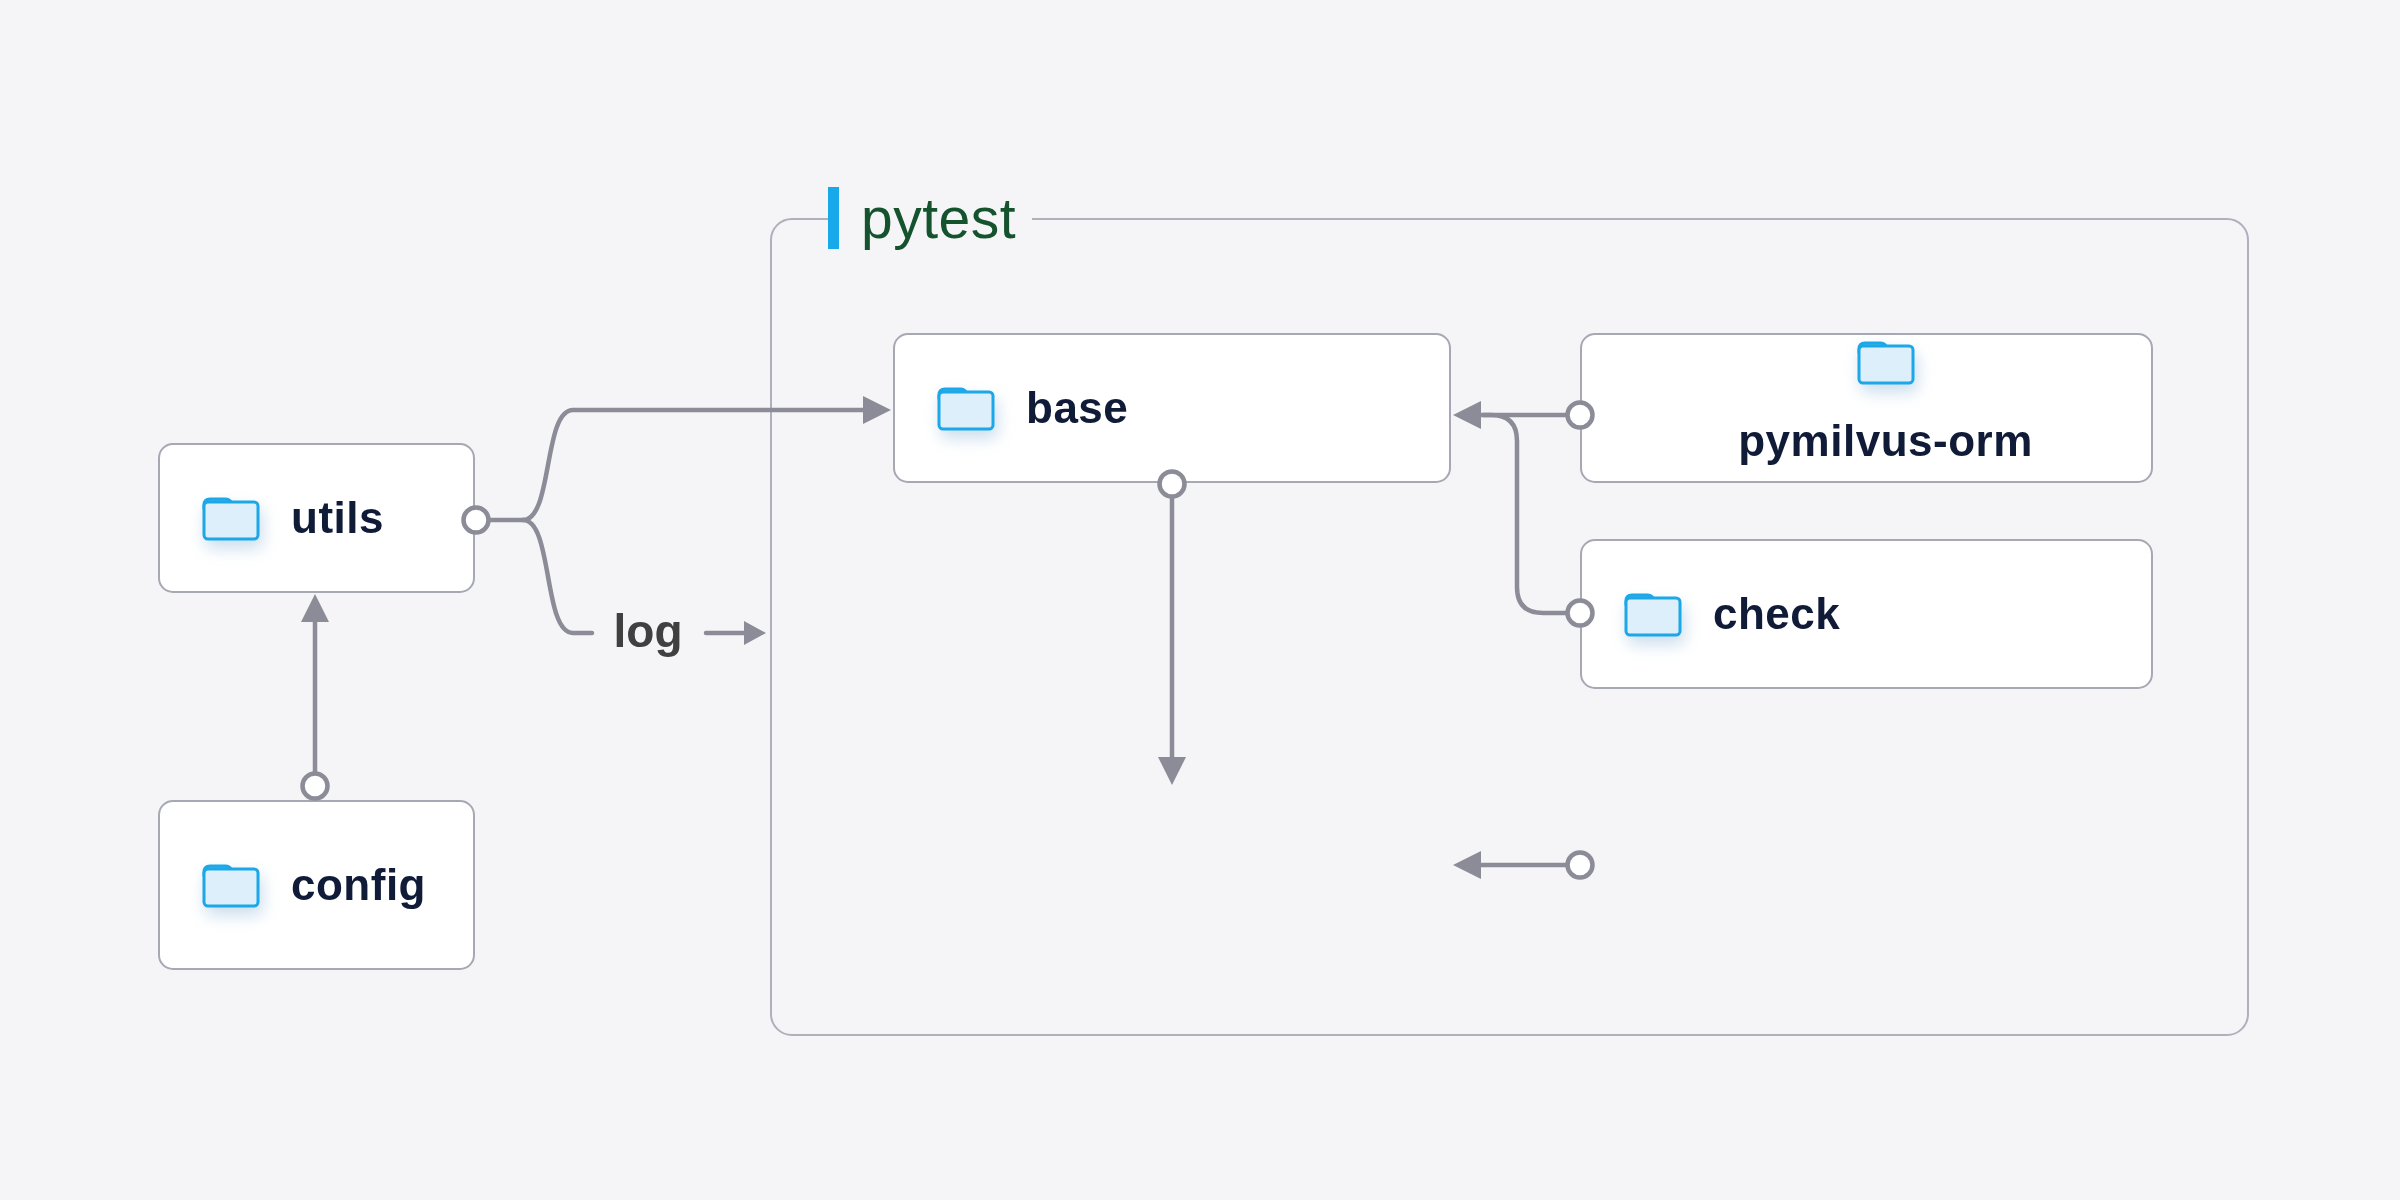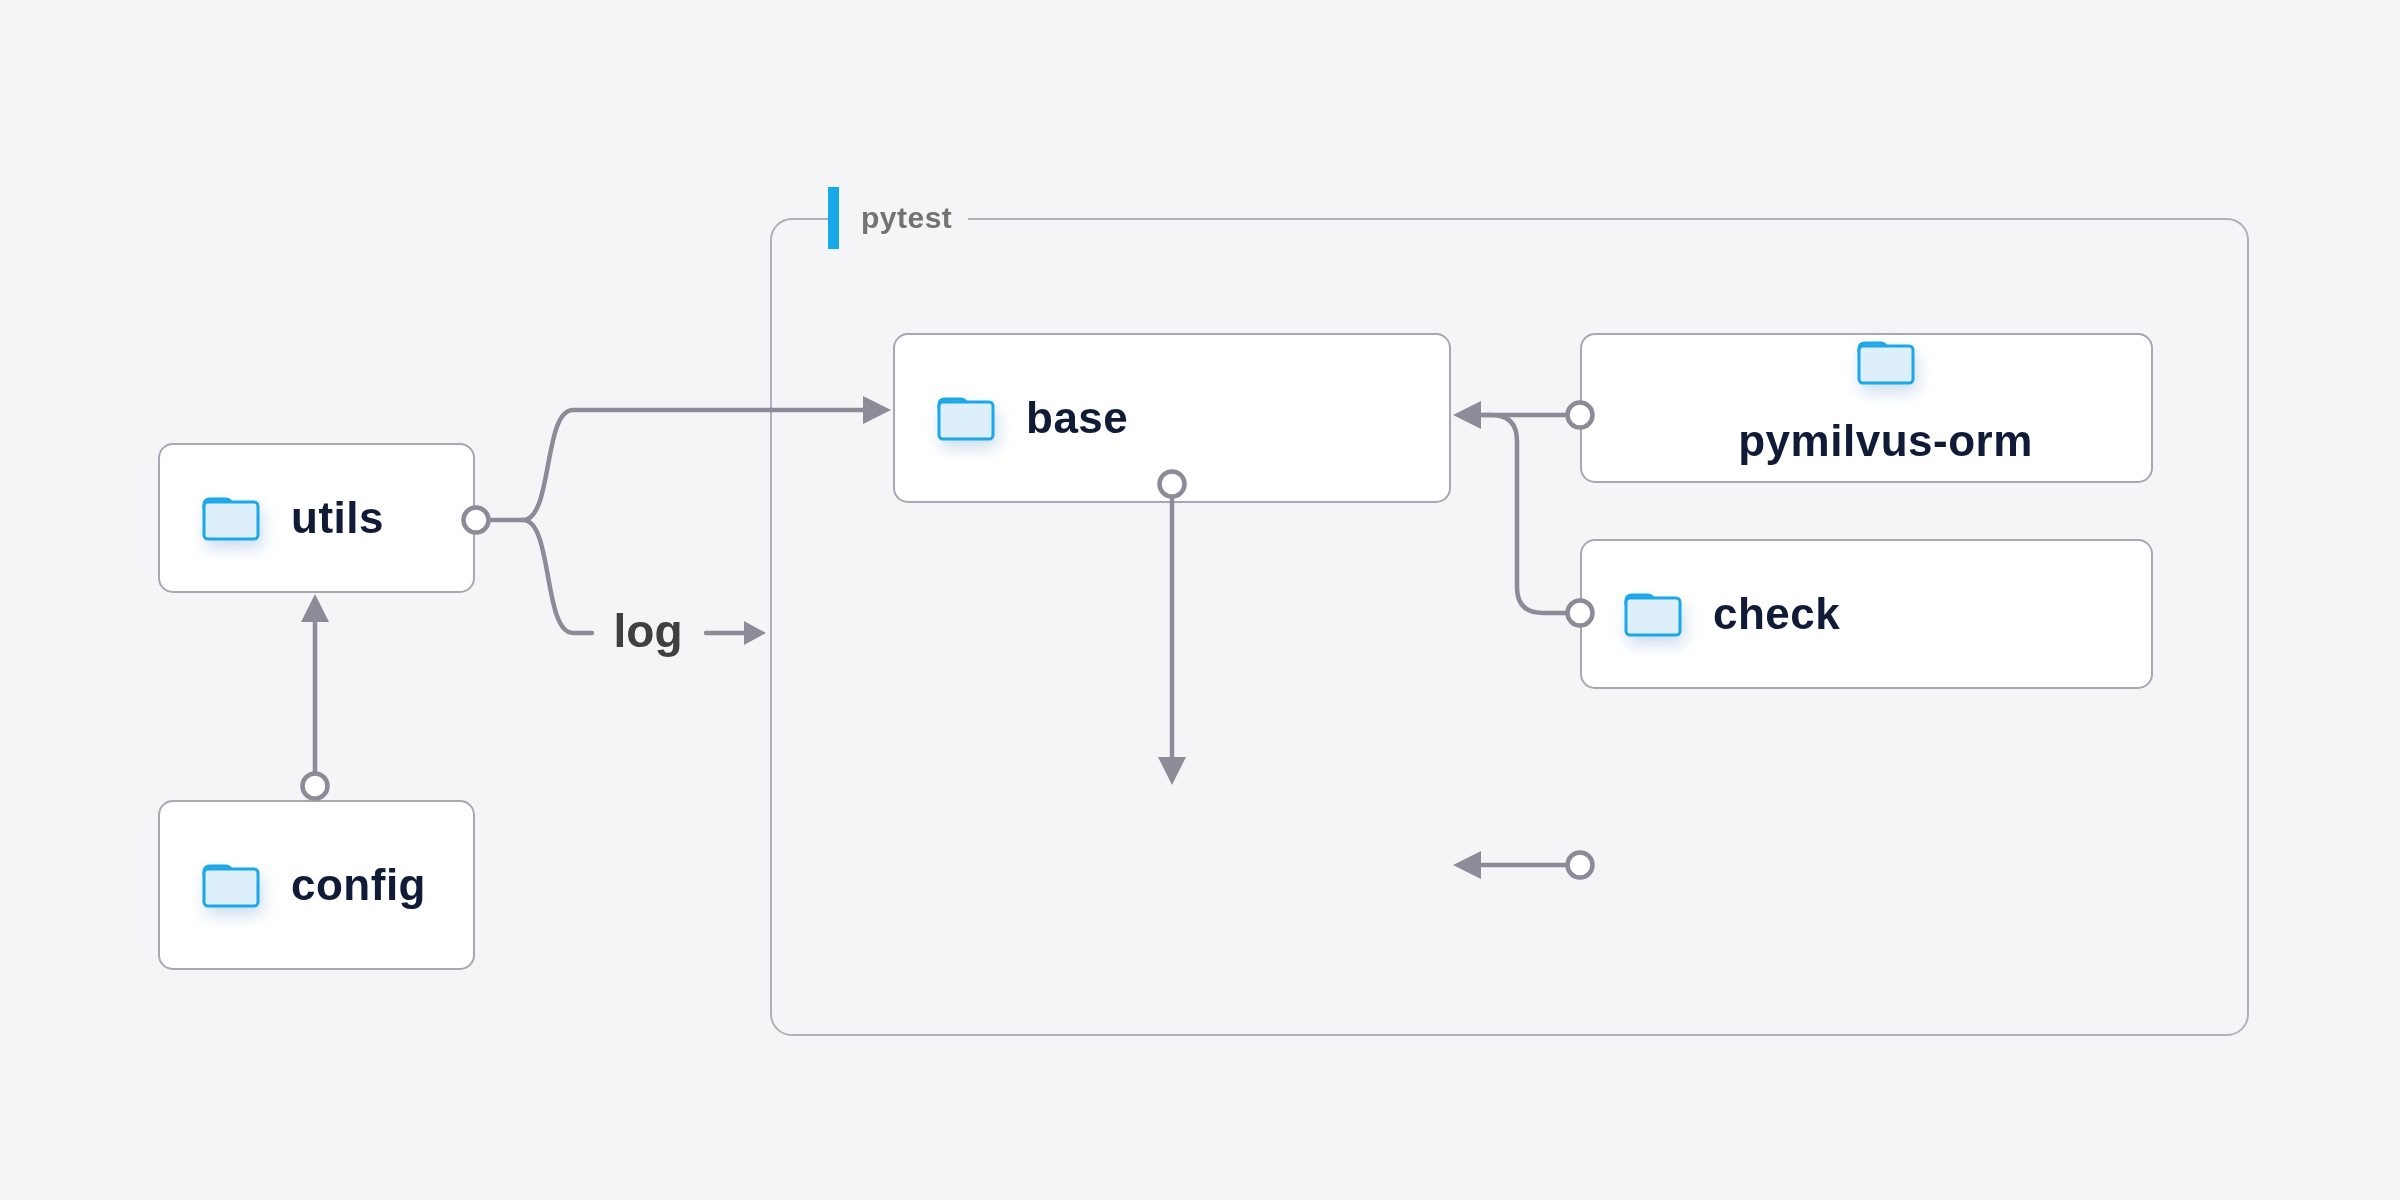--- a/index.html
+++ b/index.html
@@ -9,21 +9,21 @@
   }
   
   .group{
     position:absolute;border:2px solid #aeb0bc;border-radius:22px;background:transparent;
   }
   .group-label{
     position:absolute;display:flex;align-items:center;gap:22px;
     background:#f5f5f7;padding:0 16px 0 0;height:64px;
   }
   .accent-bar{width:11px;height:62px;background:#18a9ea;display:inline-block;}
-  .group-title{font-size:30px;font-weight:700;color:#737373;letter-spacing:.5px;}
+  .group-title{font-size:57px;font-weight:400;color:#14532d;letter-spacing:.5px;}
   
   .node{
     position:absolute;background:#ffffff;border:2px solid #a6a8b4;border-radius:15px;
     display:flex;align-items:center;padding-left:38px;box-sizing:border-box;gap:27px;
   }
   .node .label{font-size:44px;font-weight:700;color:#101b38;letter-spacing:.5px;}
   .folder{width:66px;height:54px;display:inline-block;flex:0 0 auto;
     filter:drop-shadow(3px 8px 8px rgba(110,160,205,.35));}
   
   .wires{position:absolute;left:0;top:0;z-index:5;pointer-events:none;}
@@ -57,21 +57,21 @@
   <div class="node" style="left:158px;top:800px;width:317px;height:170px;text-align:right;">
     <span class="folder">
       <svg viewBox="0 0 66 54" width="66" height="54">
         <path d="M6 14 q0 -6 6 -6 h15 q5 0 6.5 4 l2 5 h-29.5 z" fill="#4fbbf0" stroke="#1ca7e8" stroke-width="3"></path>
         <rect x="6" y="11" width="54" height="37" rx="4" fill="#ddeffb" stroke="#1ca7e8" stroke-width="3"></rect>
       </svg>
     </span>
     <span class="label">config</span>
   </div>
 
-  <div class="node" style="left:893px;top:333px;width:558px;height:170px;z-index:2;">
+  <div class="node" style="left:893px;top:333px;width:558px;height:150px;z-index:2;">
     <span class="folder">
       <svg viewBox="0 0 66 54" width="66" height="54">
         <path d="M6 14 q0 -6 6 -6 h15 q5 0 6.5 4 l2 5 h-29.5 z" fill="#4fbbf0" stroke="#1ca7e8" stroke-width="3"></path>
         <rect x="6" y="11" width="54" height="37" rx="4" fill="#ddeffb" stroke="#1ca7e8" stroke-width="3"></rect>
       </svg>
     </span>
     <span class="label">base</span>
   </div>
 
 

